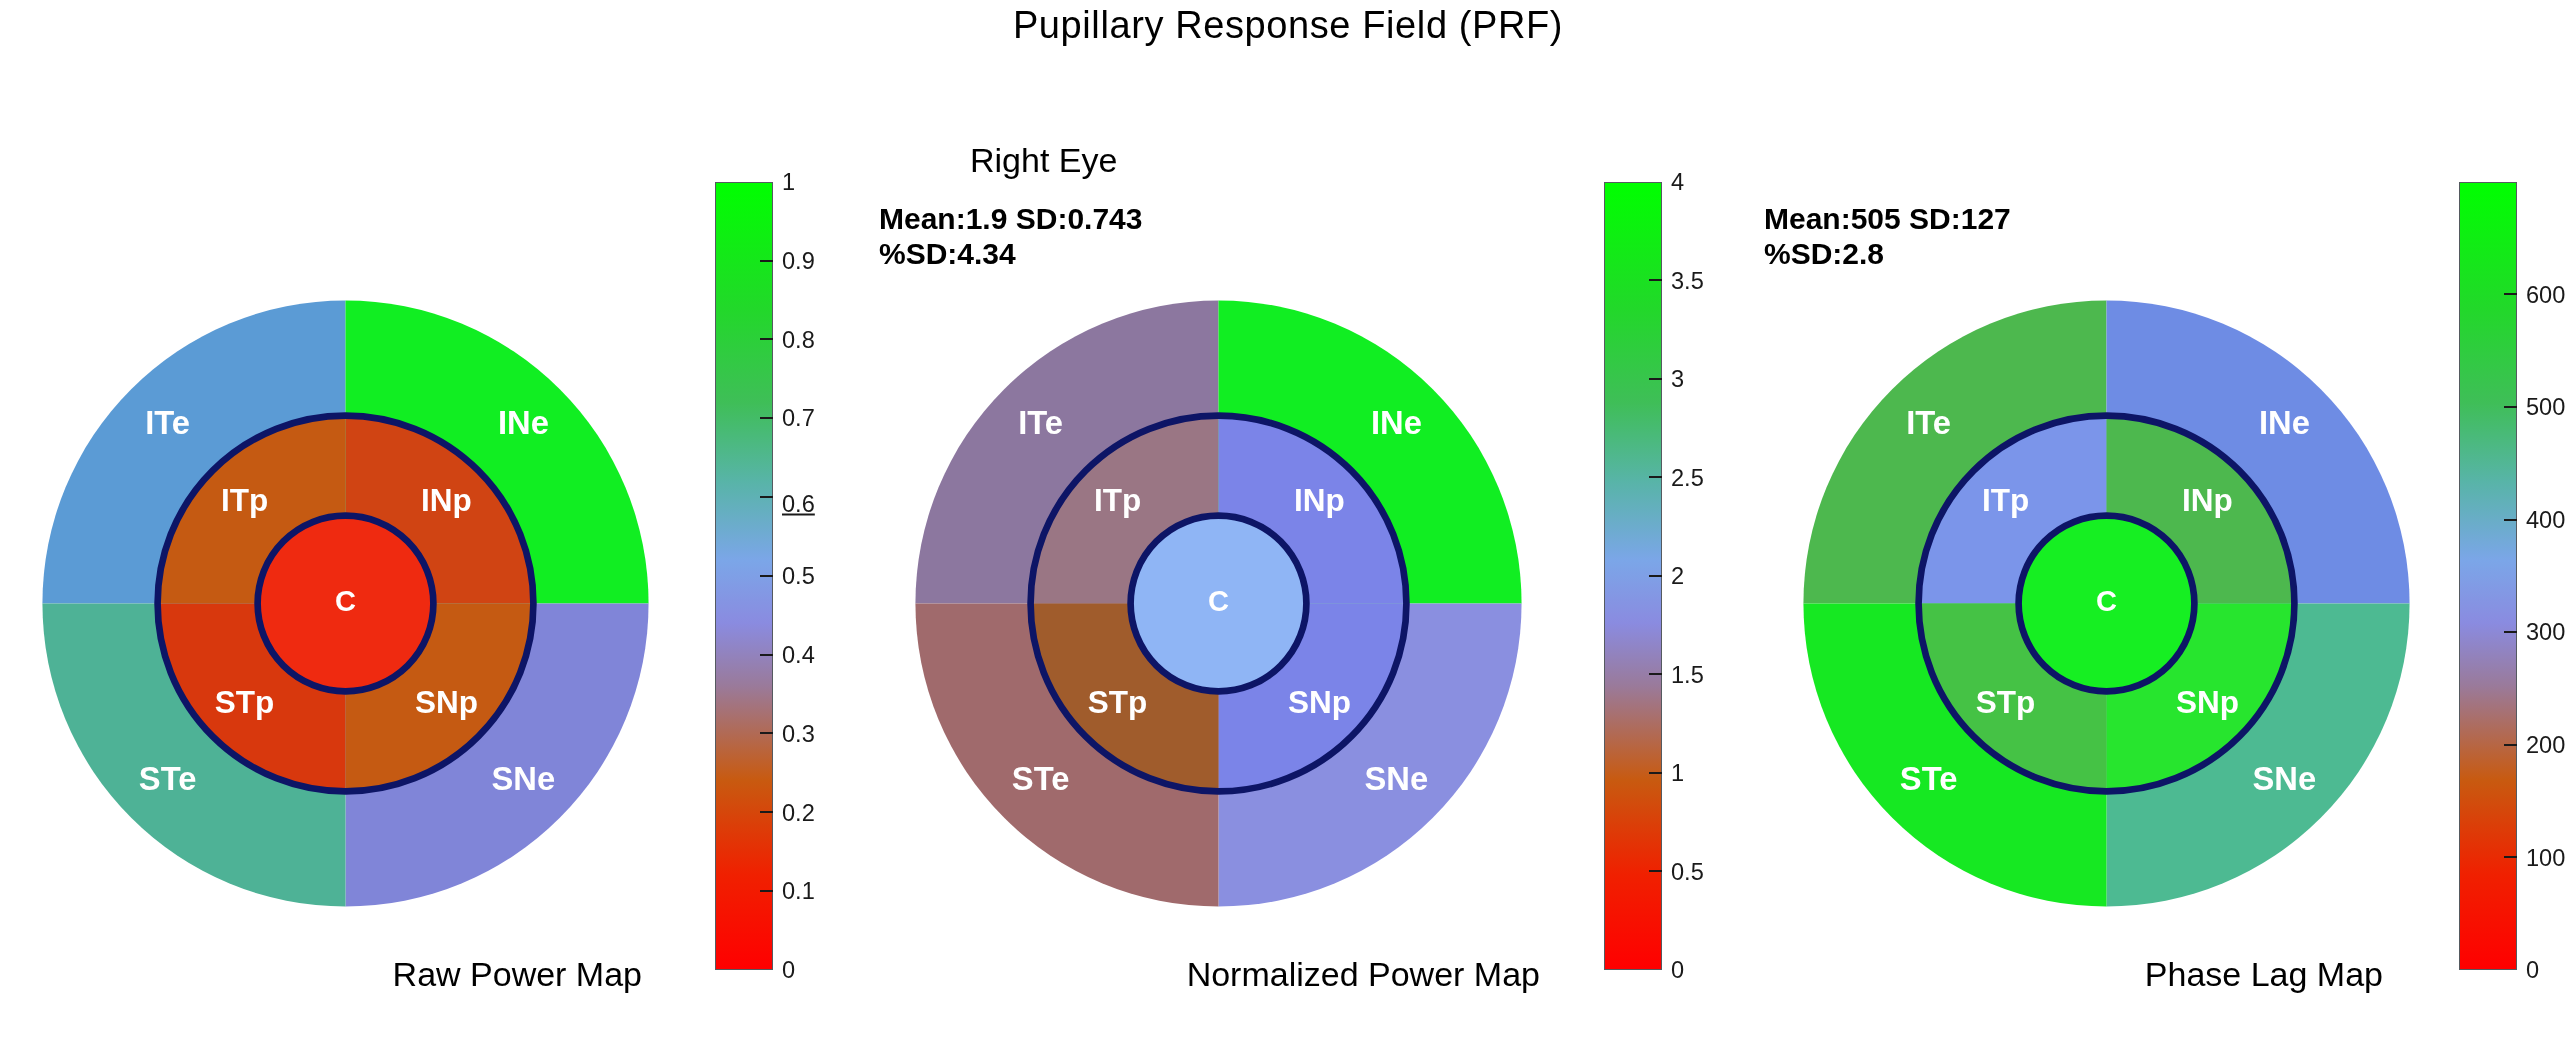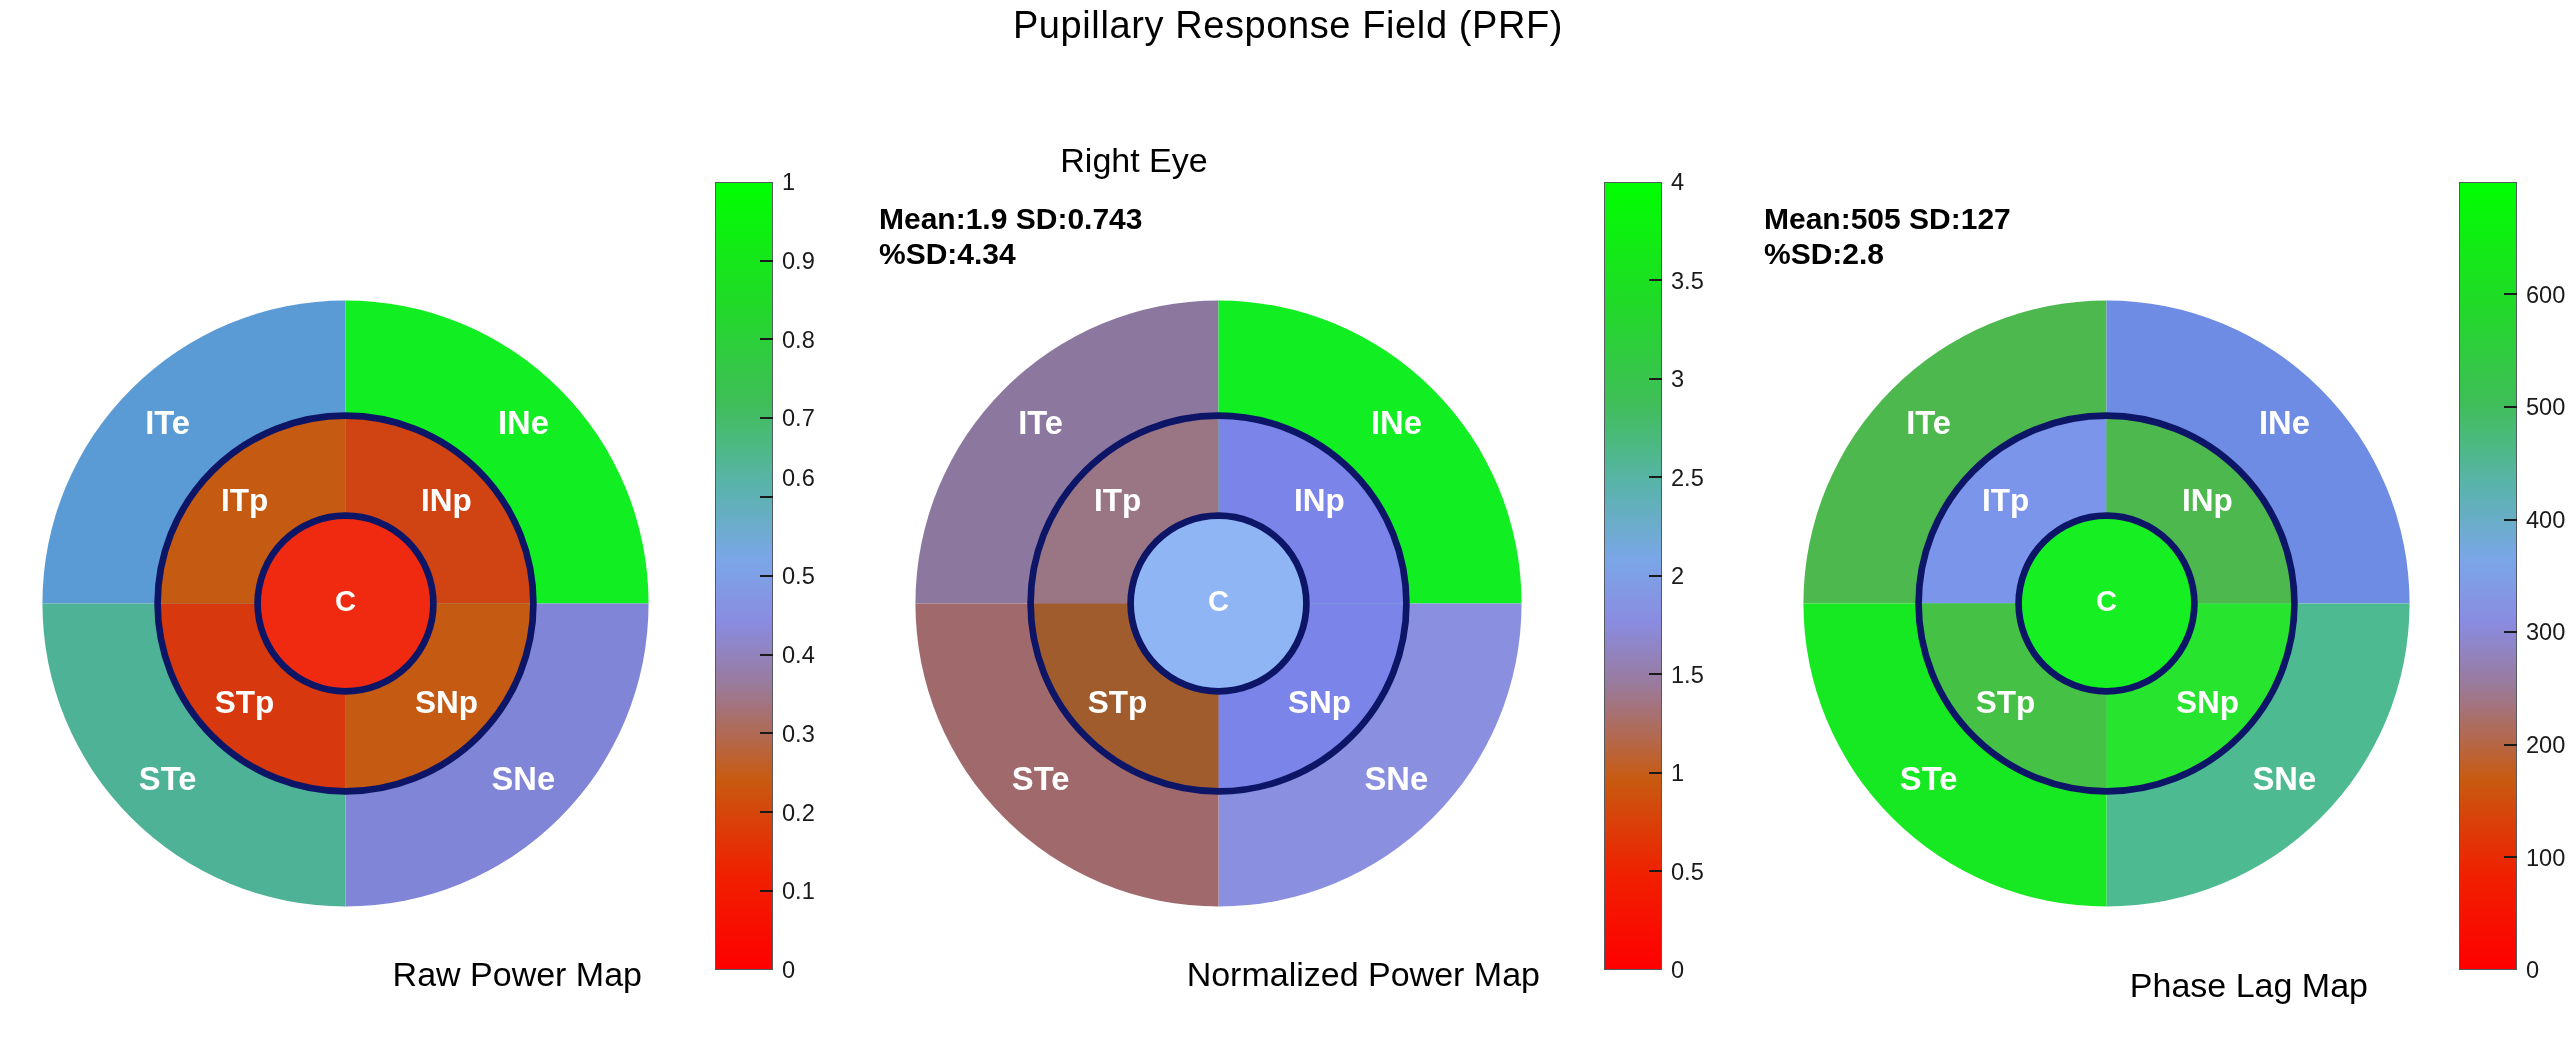--- a/index.html
+++ b/index.html
@@ -16,22 +16,21 @@
     position:absolute;left:0;top:3.6px;width:2576px;
     text-align:center;
     font-size:38px;
     color:#000000;
     letter-spacing:0.6px;
     white-space:nowrap;
   }
 
   #eye-label{
     position:absolute;
-    left:922px;top:141px;width:424px;
-    text-align:center;
+    left:970px;top:141px;width:424px;
     font-size:34px;
     color:#000000;
     white-space:nowrap;
   }
 
   .panel{position:absolute;top:0;height:1037px;}
   .panel-1{left:0px;width:849px;}
   .panel-2{left:849px;width:879px;}
   .panel-3{left:1728px;width:848px;}
 
@@ -131,21 +130,21 @@
       </svg>
     <div class="cbar-wrap" style="left:715px;top:182px;width:121px;height:788px;">
         <div class="cbar-bar" style="width: 58px; height: 788px; background: linear-gradient(to top, rgb(255, 0, 0) 0%, rgb(240, 32, 0) 12%, rgb(200, 90, 16) 24%, rgb(154, 122, 154) 36%, rgb(138, 139, 224) 44%, rgb(123, 166, 232) 52%, rgb(88, 180, 168) 62%, rgb(63, 190, 88) 72%, rgb(34, 216, 42) 84%, rgb(0, 255, 0) 100%);"></div>
         <div class="cbar-ticklabels" style="left: 67px; height: 788px; width: 73px;">
           <div class="cbar-tlabel" style="top: 788px;">0</div>
           <div class="cbar-tlabel" style="top: 709px;">0.1</div>
           <div class="cbar-tlabel" style="top: 631px;">0.2</div>
           <div class="cbar-tlabel" style="top: 552px;">0.3</div>
           <div class="cbar-tlabel" style="top: 473px;">0.4</div>
           <div class="cbar-tlabel" style="top: 394px;">0.5</div>
-          <div class="cbar-tlabel" style="top: 296px;">0.6</div>
+          <div class="cbar-tlabel" style="top: 322px; text-decoration: underline;">0.6</div>
           <div class="cbar-tlabel" style="top: 236px;">0.7</div>
           <div class="cbar-tlabel" style="top: 158px;">0.8</div>
           <div class="cbar-tlabel" style="top: 79px;">0.9</div>
           <div class="cbar-tlabel" style="top: 0px;">1</div>
         </div>
         <div class="cbar-tick" style="top: 708px; width: 13.3px; right: 63px;"></div>
         <div class="cbar-tick" style="top: 629px; width: 13.3px; right: 63px;"></div>
         <div class="cbar-tick" style="top: 550px; width: 13.3px; right: 63px;"></div>
         <div class="cbar-tick" style="top: 472px; width: 13.3px; right: 63px;"></div>
         <div class="cbar-tick" style="top: 393px; width: 13.3px; right: 63px;"></div>
@@ -250,17 +249,17 @@
           <div class="cbar-tlabel" style="top: 225px;">500</div>
           <div class="cbar-tlabel" style="top: 113px;">600</div>
         </div>
         <div class="cbar-tick" style="top: 674px; width: 13.3px; right: 63px;"></div>
         <div class="cbar-tick" style="top: 562px; width: 13.3px; right: 63px;"></div>
         <div class="cbar-tick" style="top: 449px; width: 13.3px; right: 63px;"></div>
         <div class="cbar-tick" style="top: 337px; width: 13.3px; right: 63px;"></div>
         <div class="cbar-tick" style="top: 224px; width: 13.3px; right: 63px;"></div>
         <div class="cbar-tick" style="top: 111px; width: 13.3px; right: 63px;"></div>
       </div>
-    <div class="map-caption" style="left:34px;top:955px;width:606px;margin-top:11px;">Phase  Lag  Map</div>
+    <div class="map-caption" style="left:49px;top:955px;width:606px;">Phase  Lag  Map</div>
   </div>
 
 </div>
 
 
 </body></html>

